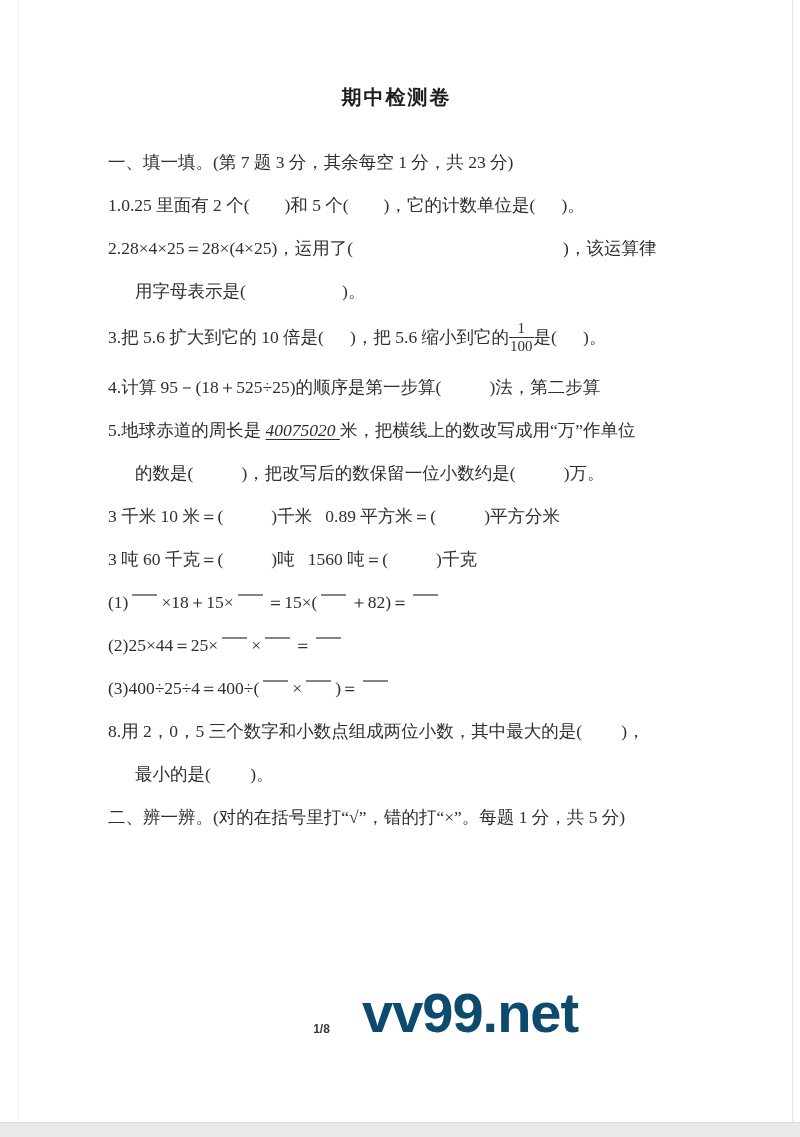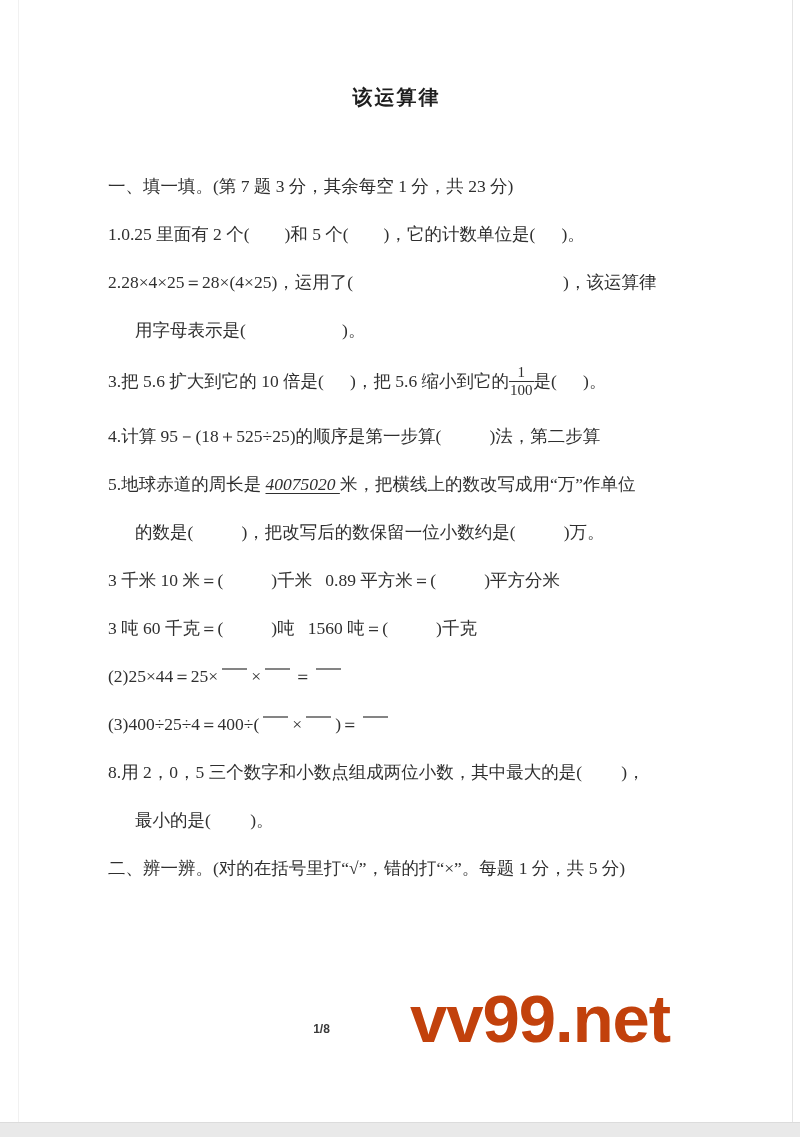--- a/index.html
+++ b/index.html
@@ -30,35 +30,33 @@
   }
   .doc-title {
     position:absolute; left:0; top:84px; width:793px;
     text-align:center;
     font-size:20px; font-weight:bold; letter-spacing:2px;
     color:#1e1e1e; z-index:2;
   }
   .watermark {
     position:absolute; left:362px; top:985px;
     font-family:"Liberation Sans","DejaVu Sans",sans-serif;
-    font-weight:bold; font-size:67px; letter-spacing:-1px;
-    color:#c2410c; line-height:1; z-index:0;
+    font-weight:bold; font-size:56px; letter-spacing:-1px;
+    color:#0c4a6e; line-height:1; z-index:0;
     user-select:none;
-    margin-left:48px;
   }
   .content {
     position:absolute; left:108px; top:150px; width:600px; z-index:1;
   }
   .line {
     white-space:pre;
     font-size:17.5px;
     line-height:24px;
     margin-bottom:19px;
     min-height:24px;
-    margin-top:24px;
   }
   .indent { padding-left:27px; }
   .frac {
     display:inline-flex; flex-direction:column;
     vertical-align:middle; text-align:center;
     font-size:15px; line-height:1.1;
     transform:translateY(-2px);
   }
   .frac .num { border-bottom:1.5px solid #333; padding:0 2px; }
   .frac .den { padding:0 1px; }
@@ -75,32 +73,33 @@
     font-size:12px; font-weight:bold; color:#3a3a3a; z-index:1;
   }
 </style>
 </head>
 <body>
 
 <div class="page">
   <div class="edge-left"></div>
   <div class="edge-right"></div>
   <div class="watermark">vv99.net</div>
-  <div class="doc-title">该运算律</div>
+  <div class="doc-title">期中检测卷</div>
   <div class="content" id="content">
       <div class="line"><span>一、填一填。(第 7 题 3 分，其余每空 1 分，共 23 分)</span></div>
       <div class="line"><span>1.0.25 里面有 2 个(        )和 5 个(        )，它的计数单位是(      )。</span></div>
       <div class="line"><span>2.28×4×25＝28×(4×25)，运用了(</span><span>                                                </span><span>)，该运算律</span></div>
       <div class="line indent"><span>用字母表示是(</span><span>                      </span><span>)。</span></div>
       <div class="line"><span>3.把 5.6 扩大到它的 10 倍是(      )，把 5.6 缩小到它的</span><span class="frac"><span class="num">1</span><span class="den">100</span></span><span>是(      )。</span></div>
       <div class="line"><span>4.计算 95－(18＋525÷25)的顺序是第一步算(           )法，第二步算</span></div>
       <div class="line"><span>5.地球赤道的周长是 </span><span class="u">40075020 </span><span>米，把横线上的数改写成用“万”作单位</span></div>
       <div class="line indent"><span>的数是(           )，把改写后的数保留一位小数约是(           )万。</span></div>
       <div class="line"><span>3 千米 10 米＝(           )千米   0.89 平方米＝(           )平方分米</span></div>
       <div class="line"><span>3 吨 60 千克＝(           )吨   1560 吨＝(           )千克</span></div>
+      <div class="line"><span>(1)</span><span class="box"></span><span>×18＋15×</span><span class="box"></span><span>＝15×(</span><span class="box"></span><span>＋82)＝</span><span class="box"></span></div>
       <div class="line"><span>(2)25×44＝25×</span><span class="box"></span><span>×</span><span class="box"></span><span>＝</span><span class="box"></span></div>
       <div class="line"><span>(3)400÷25÷4＝400÷(</span><span class="box"></span><span>×</span><span class="box"></span><span>)＝</span><span class="box"></span></div>
       <div class="line"><span>8.用 2，0，5 三个数字和小数点组成两位小数，其中最大的是(         )，</span></div>
       <div class="line indent"><span>最小的是(         )。</span></div>
       <div class="line"><span>二、辨一辨。(对的在括号里打“√”，错的打“×”。每题 1 分，共 5 分)</span></div>
     </div>
   <div class="page-number">1/8</div>
 </div>
 <div class="bottom-strip"></div>
 

